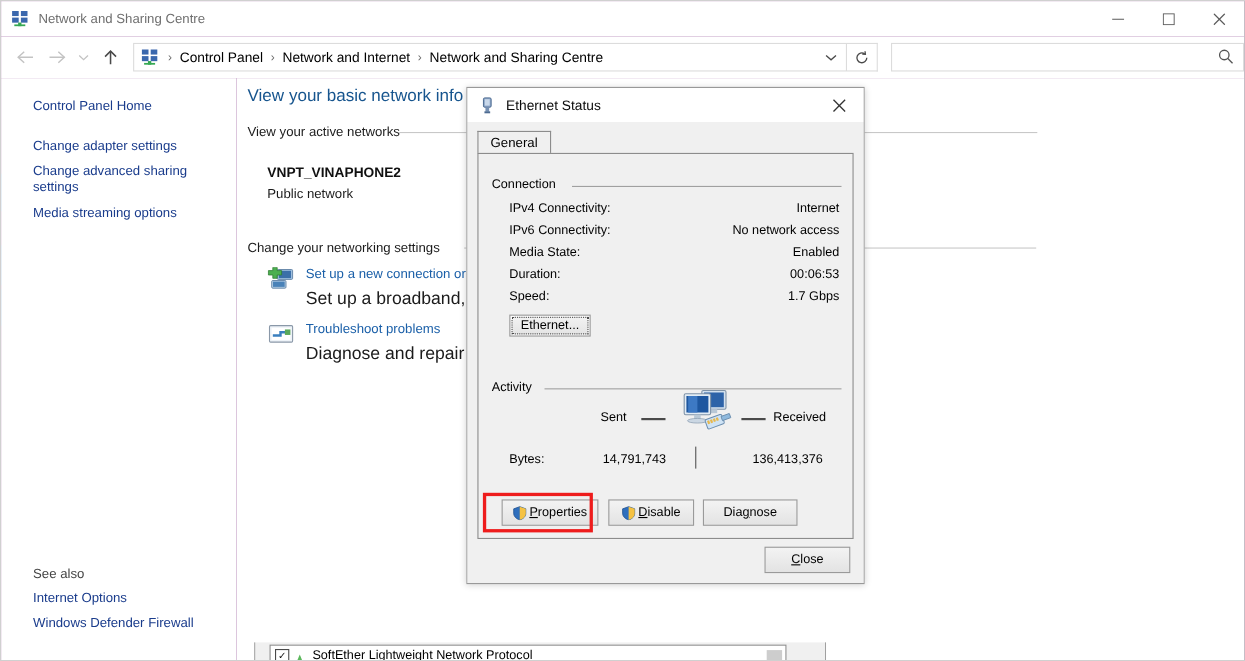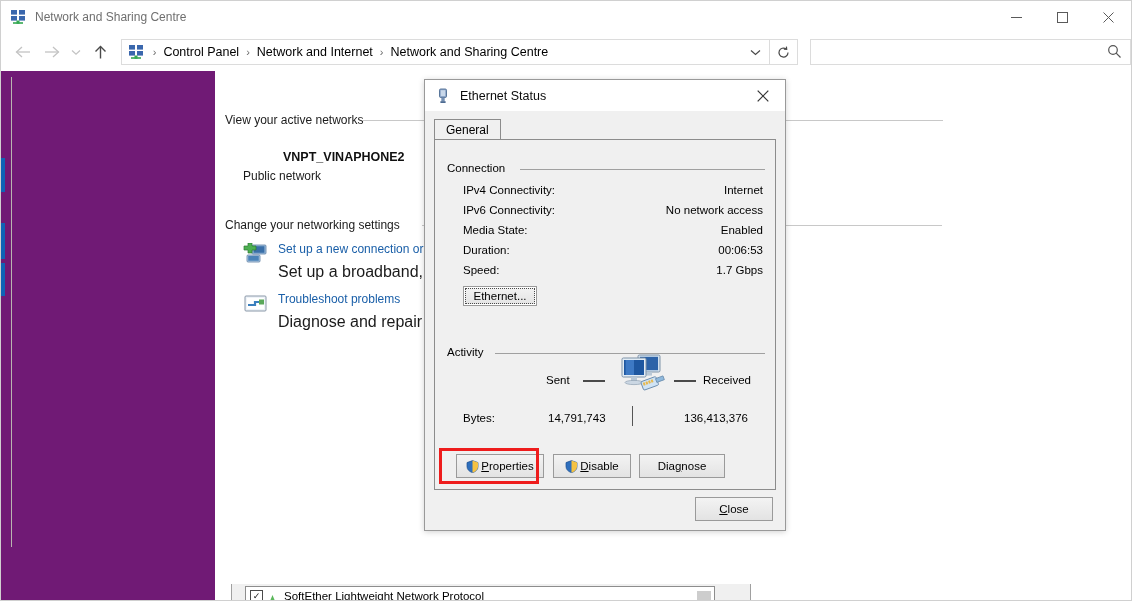--- a/index.html
+++ b/index.html
@@ -208,21 +208,20 @@
     position:absolute;
     height:1px;
     background:#c8c8c8;
   }
   .net-name {
     position:absolute;
     font-size: 12.5px;
     font-weight: bold;
     color:#101010;
     white-space:nowrap;
-    margin-left:40px;
   }
   .net-sub {
     position:absolute;
     font-size: 12px;
     color:#1b1b1b;
     white-space:nowrap;
   }
   .task-link {
     position:absolute;
     font-size:12px;
@@ -520,22 +519,33 @@
           </svg>
       </span>
     </div>
   </div>
 
   <div class="gray-divider" style="top:76px;height:470px;"></div>
   <div class="accent-strip" style="top:157px;height:34px;"></div>
   <div class="accent-strip" style="top:222px;height:36px;"></div>
   <div class="accent-strip" style="top:262px;height:33px;"></div>
 
+  <div id="sidebar">
+    <div class="side-link" style="top:18px;">Control Panel Home</div>
+    <div class="side-link" style="top:54px;">Change adapter settings</div>
+    <div class="side-link" style="top:77px;">Change advanced sharing settings</div>
+    <div class="side-link" style="top:115px;">Media streaming options</div>
+
+    <div class="side-head" style="top:443px;">See also</div>
+    <div class="side-link" style="top:465px;">Internet Options</div>
+    <div class="side-link" style="top:488px;">Windows Defender Firewall</div>
+  </div>
 
   <div id="content">
+    <div class="page-title">View your basic network info</div>
 
     <div class="sec-head" style="left:10px; top:42px;">View your active networks</div>
     <div class="sec-rule" style="left:148px; top:49px; width:580px;"></div>
 
     <div class="net-name" style="left:28px; top:79px;">VNPT_VINAPHONE2</div>
     <div class="net-sub" style="left:28px; top:98px;">Public network</div>
 
     <div class="sec-head" style="left:10px; top:147px;">Change your networking settings</div>
     <div class="sec-rule" style="left:207px; top:154px; width:520px;"></div>
 

